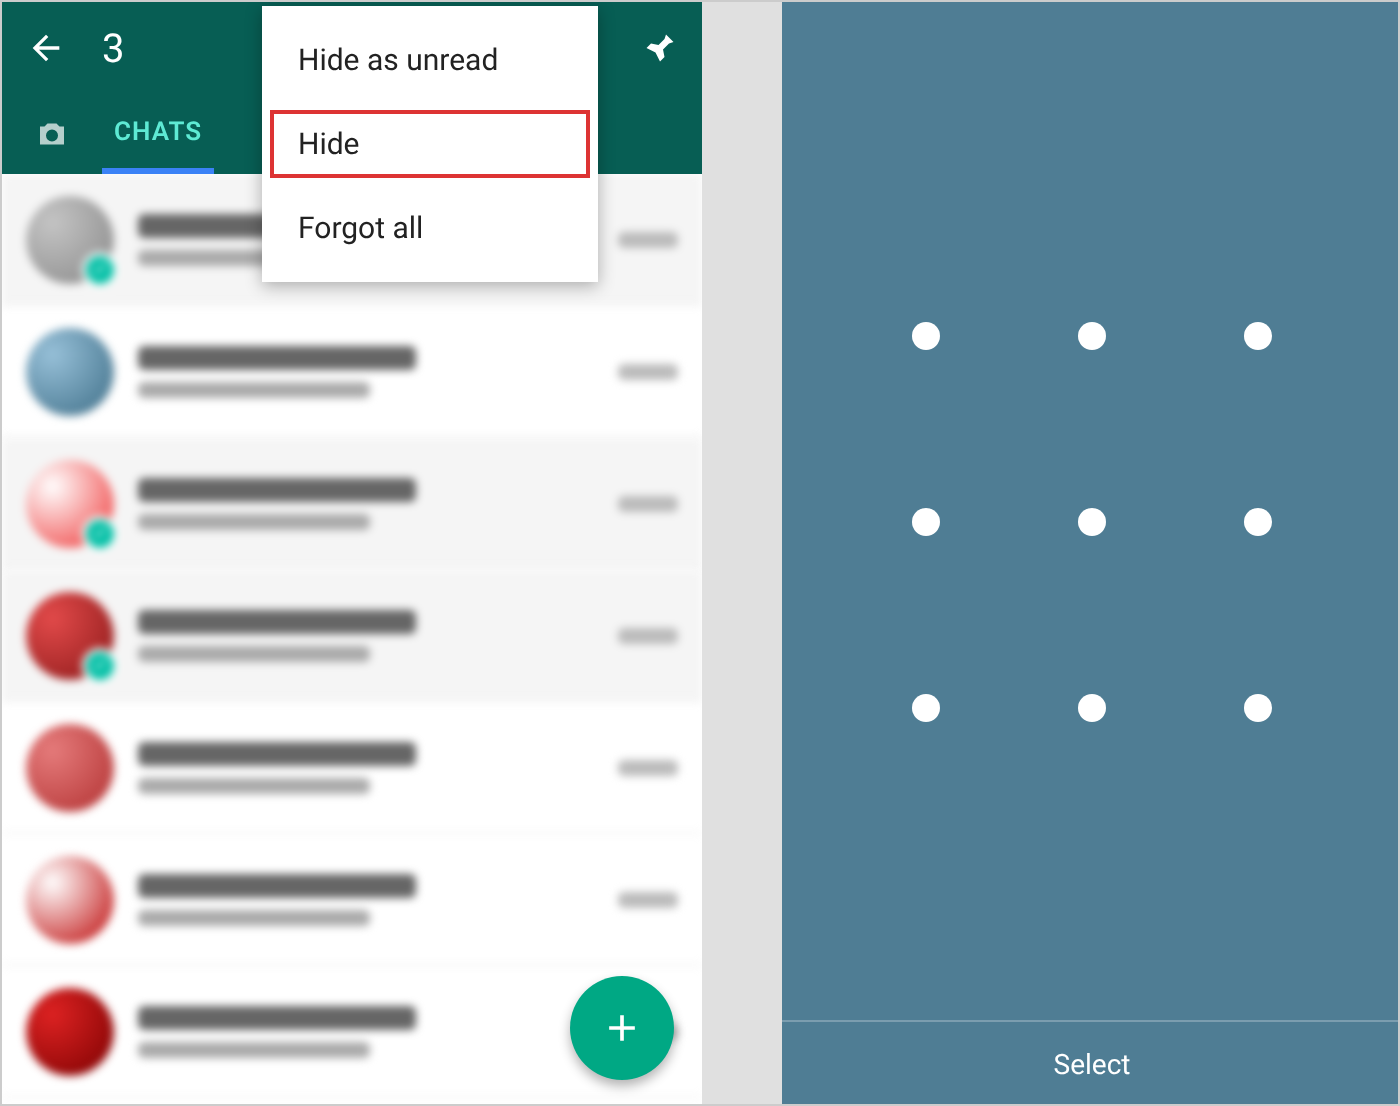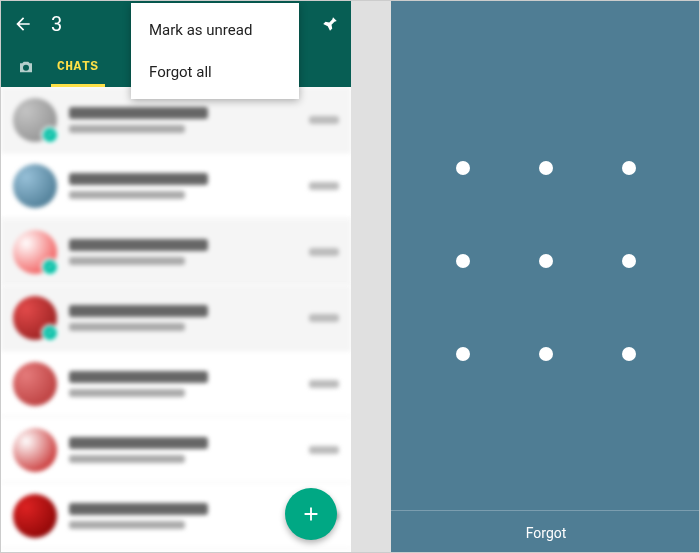--- a/index.html
+++ b/index.html
@@ -52,23 +52,22 @@
   }
   .tabs .tab {
     font-size: 13px;
     font-weight: 600;
     letter-spacing: 0.5px;
     padding: 0 6px;
     height: 40px;
     line-height: 40px;
   }
   .tabs .tab.active {
-    color: #fde047;
-    border-bottom: 3px solid #fde047;
-    font-family: Liberation Mono, monospace;
+    color: #5eead4;
+    border-bottom: 3px solid #3b82f6;
   }
   .chatlist {
     position: relative;
     height: calc(553px - 86px);
     overflow: hidden;
   }
   .chat-row {
     display: flex;
     align-items: center;
     padding: 10px 12px;
@@ -315,21 +314,22 @@
         <div class="avatar av7"></div>
         <div class="meta">
             <div class="name"></div>
             <div class="sub"></div>
           </div>
         <div class="time"></div>
       </div>
     </div>
 
     <div class="menu">
-      <div class="menu-item">Mark as unread</div>
+      <div class="menu-item">Hide as unread</div>
+      <div class="menu-item highlight">Hide</div>
       <div class="menu-item">Forgot all</div>
     </div>
 
     <div class="fab">
       <svg viewBox="0 0 24 24">
           <path d="M19 13h-6v6h-2v-6H5v-2h6V5h2v6h6z"></path>
         </svg>
     </div>
   </div>
 
@@ -341,17 +341,17 @@
       <div class="dot"></div>
       <div class="dot"></div>
       <div class="dot"></div>
       <div class="dot"></div>
       <div class="dot"></div>
       <div class="dot"></div>
       <div class="dot"></div>
       <div class="dot"></div>
     </div>
     <div class="lock-footer">
-      <div class="lock-btn">Forgot</div>
+      <div class="lock-btn">Select</div>
     </div>
   </div>
 
 </div>
 
 </body></html>

